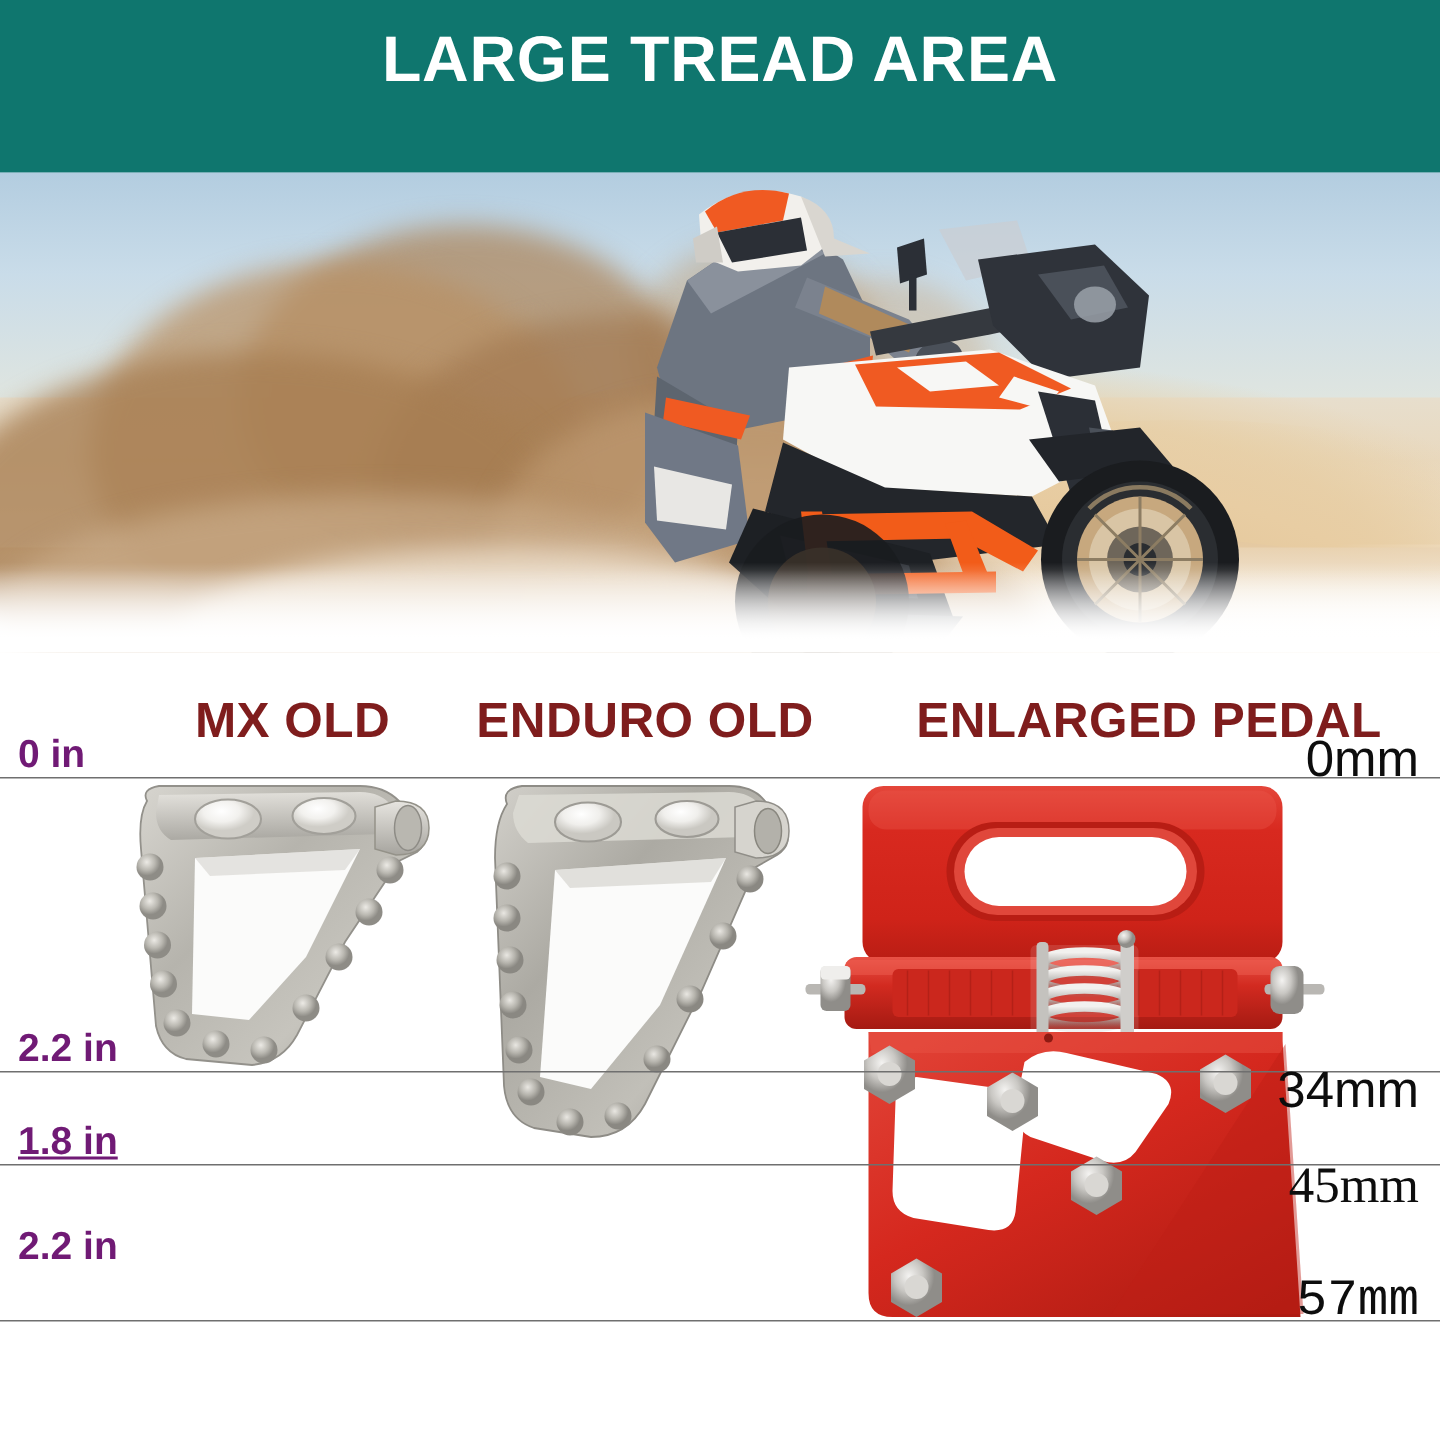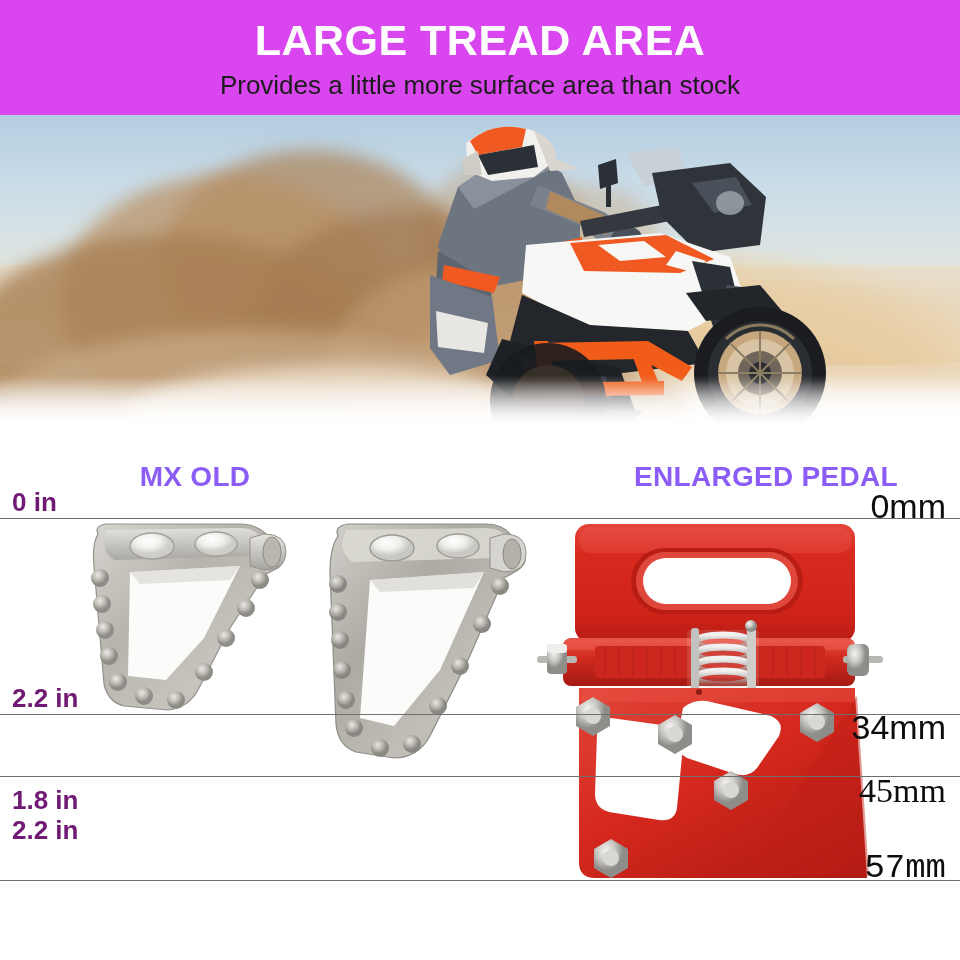--- a/index.html
+++ b/index.html
@@ -3,21 +3,21 @@
 <meta charset="utf-8">
 <style>
   html,body{margin:0;padding:0;background:#fff;}
   body{width:960px;height:960px;overflow:hidden;
        font-family:"Liberation Sans","DejaVu Sans",sans-serif;}
 
   #page{position:relative;width:960px;height:960px;background:#ffffff;overflow:hidden;}
 
   
   #banner{position:absolute;left:0;top:0;width:960px;height:125px;
-          background:#d946ef;}
+          background:#0f766e;}
   #banner-title{position:absolute;left:0;top:17px;width:960px;text-align:center;
           color:#ffffff;font-size:43px;font-weight:bold;letter-spacing:.5px;
           line-height:46px;font-family:"Liberation Sans",sans-serif;}
   #banner-sub{position:absolute;left:0;top:70px;width:960px;text-align:center;
           color:#1c1c1c;font-size:26px;font-weight:normal;line-height:30px;
           font-family:"Liberation Sans",sans-serif;}
 
   
   #hero{position:absolute;left:0;top:115px;width:960px;height:320px;overflow:hidden;
         background:linear-gradient(#bcd4e4 0%,#cfdfe9 22%,#e6e0d2 42%,#e9d9bf 60%,#f3e6d2 78%,#ffffff 100%);}
@@ -50,54 +50,53 @@
         background:linear-gradient(rgba(255,255,255,0) 0%,rgba(255,255,255,.92) 62%,#fff 100%);}
   .hero-fade{position:absolute;left:0;bottom:0;width:960px;height:60px;
         background:linear-gradient(rgba(255,255,255,0),#ffffff 85%);}
 
   
   #bike{position:absolute;left:430px;top:10px;width:460px;height:310px;}
 
   
   #compare{position:absolute;left:0;top:435px;width:960px;height:525px;background:#fff;}
 
-  .col-label{position:absolute;top:461px;font-size:28px;font-weight:bold;color:#8b5cf6;
+  .col-label{position:absolute;top:461px;font-size:33px;font-weight:bold;color:#7f1d1d;
              letter-spacing:.3px;white-space:nowrap;font-family:"Liberation Sans",sans-serif;}
   #lbl-mx{left:195px;transform:translateX(-50%);}
   #lbl-enduro{left:430px;transform:translateX(-50%);}
   #lbl-enlarged{left:718px;transform:translateX(-50%);margin-left:48px;}
 
   .rule{position:absolute;left:0;width:960px;height:0;border-top:1.4px solid #6f6f6f;}
   #rule-0{top:518px;}
   #rule-1{top:714px;}
   #rule-2{top:776px;}
   #rule-3{top:880px;}
 
   .tick-in{position:absolute;left:12px;font-size:26px;font-weight:bold;color:#701a75;
            font-family:"Liberation Sans",sans-serif;white-space:nowrap;}
   .tick-mm{position:absolute;right:14px;font-size:34px;font-weight:normal;color:#0d0d0d;
            font-family:"Liberation Sans",sans-serif;white-space:nowrap;}
   #in-0{top:487px;}  #mm-0{top:487px;}
   #in-1{top:683px;}  #mm-1{top:708px;}
-  #in-2{top:785px;}  #mm-2{top:772px;font-family:Liberation Serif, serif;}
+  #in-2{top:745px;text-decoration:underline;}  #mm-2{top:772px;font-family:Liberation Serif, serif;}
   #in-3{top:815px;}  #mm-3{top:849px;font-family:Liberation Mono, monospace;}
 
   .part{position:absolute;}
   #part-mx{left:80px;top:520px;width:230px;height:215px;}
   #part-enduro{left:318px;top:520px;width:230px;height:255px;}
   #part-red{left:535px;top:520px;width:350px;height:360px;}
 </style>
 </head>
 <body>
 
 <div id="page">
 
   <div id="banner">
     <div id="banner-title">LARGE TREAD AREA</div>
-    <div id="banner-sub">Provides a little more surface area than stock</div>
   </div>
 
   <div id="hero">
     <div class="sky"></div>
     <div class="dune-far"></div>
     <div class="dune-mid"></div>
     <div class="dune-near"></div>
     <div class="sand-floor"></div>
 
     <div class="dust d7"></div>
@@ -197,20 +196,21 @@
       </g>
     </svg>
 
     <div class="haze"></div>
     <div class="hero-fade"></div>
   </div>
 
   <div id="compare"></div>
 
   <div class="col-label" id="lbl-mx">MX OLD</div>
+  <div class="col-label" id="lbl-enduro">ENDURO OLD</div>
   <div class="col-label" id="lbl-enlarged">ENLARGED PEDAL</div>
 
   <svg class="part" id="part-mx" viewBox="0 0 230 215">
     <defs>
       <linearGradient id="steelA" x1="0" y1="0" x2="1" y2="1">
         <stop offset="0%" stop-color="#d7d5cf"></stop>
         <stop offset="38%" stop-color="#b6b4ad"></stop>
         <stop offset="70%" stop-color="#c6c4bd"></stop>
         <stop offset="100%" stop-color="#9d9b95"></stop>
       </linearGradient>

